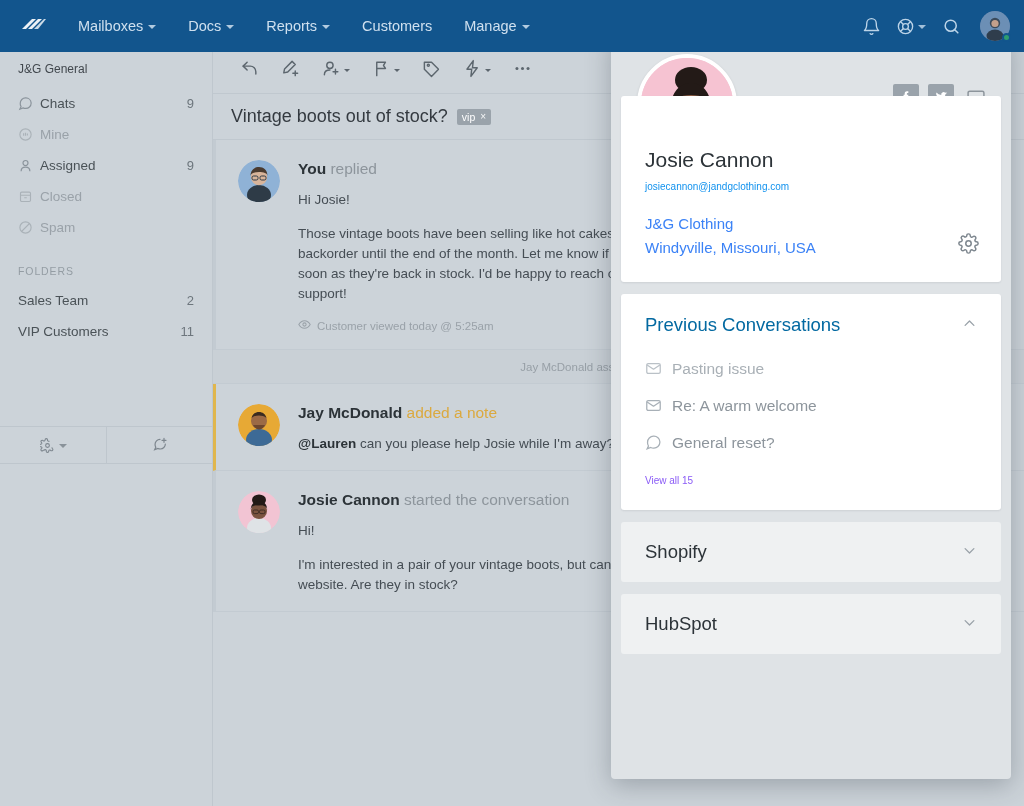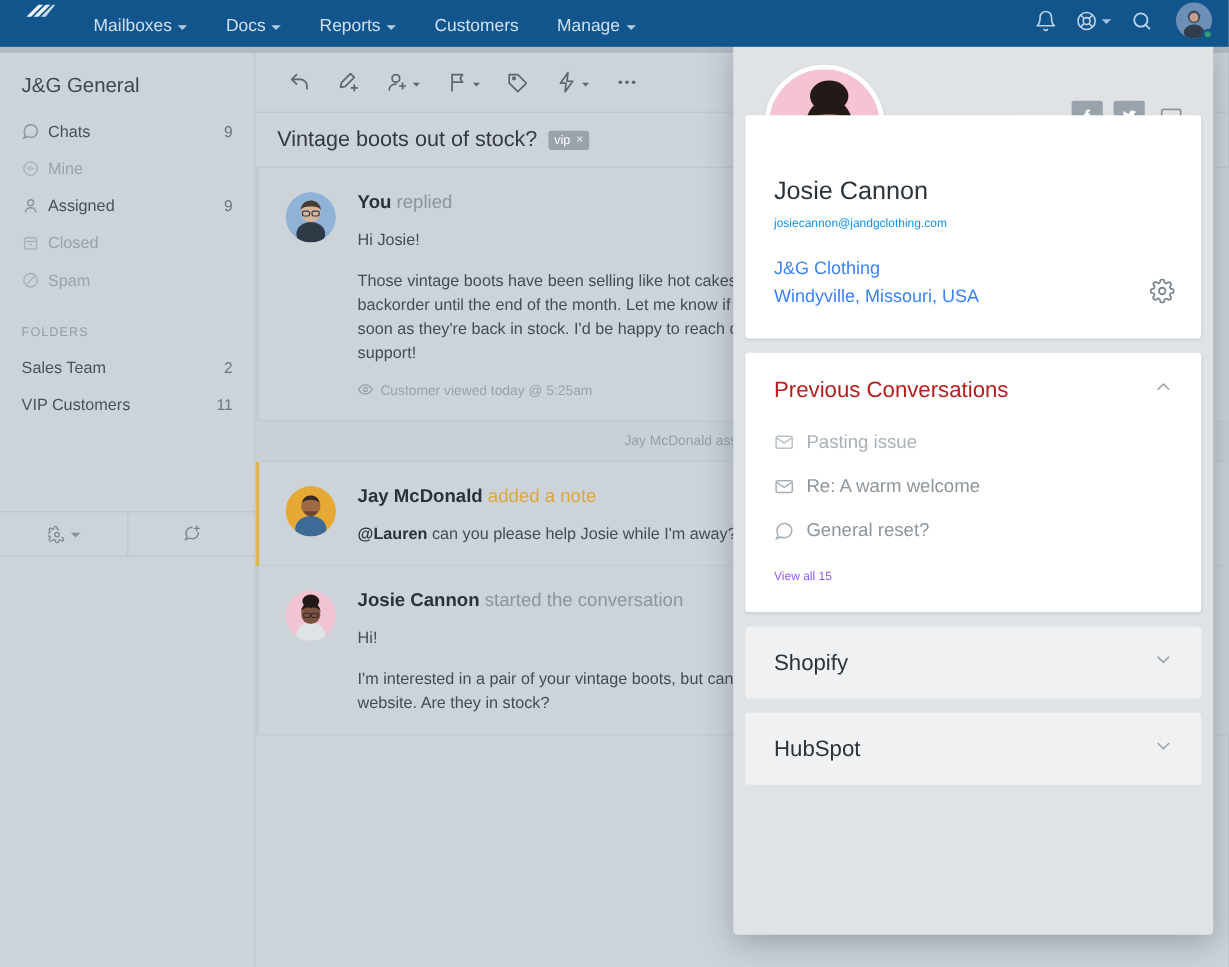--- a/index.html
+++ b/index.html
@@ -6,22 +6,22 @@
   html, body {
     width: 1024px; height: 806px;
     font-family: "Liberation Sans", sans-serif;
     background: #aeb6bf;
     overflow: hidden;
   }
   #app { position: relative; width: 1024px; height: 806px; background: #b3bac4; }
 
   
   .topnav {
-    position: absolute; top: 0; left: 0; width: 1024px; height: 39px;
-    background: #12558d; display: flex; align-items: flex-start; z-index: 40;
+    position: absolute; top: 0; left: 0; width: 1024px; height: 52px;
+    background: #12558d; display: flex; align-items: center; z-index: 40;
   }
   .logo { margin-left: 20px; width: 26px; height: 22px; display:flex; align-items:center; }
   .nav-items { display: flex; align-items: center; margin-left: 16px; gap: 0px; }
   .nav-item {
     display: flex; align-items: center; gap: 5px;
     color: #cfe0ef; font-size: 14.5px; padding: 0 16px; height: 44px;
     cursor: pointer; white-space: nowrap;
   }
   .caret { display: inline-block; width: 0; height: 0;
     border-left: 4px solid transparent; border-right: 4px solid transparent;
@@ -35,21 +35,21 @@
     background: #5e7fa6; position: relative; }
   .status-dot { position: absolute; right: -1px; bottom: -1px; width: 9px; height: 9px;
     border-radius: 50%; background: #2f9e6e; border: 2px solid #12558d; }
 
   
   .sidebar {
     position: absolute; top: 44px; left: 0; width: 213px; height: 762px;
     background: #ccd3d9; border-right: 1px solid #bfc7ce;
   }
   .sidebar-title {
-    font-size: 17px; color: #41474d; padding: 18px 18px 12px 18px; font-weight: 400;
+    font-size: 12px; color: #41474d; padding: 18px 18px 12px 18px; font-weight: 400;
   }
   .side-list { padding: 0 6px; }
   .side-item {
     display: flex; align-items: center; height: 31px; padding: 0 12px;
     font-size: 13.5px; color: #4a5257; cursor: pointer; border-radius: 3px;
   }
   .side-item .si-icon { width: 22px; display:flex; align-items:center; color:#8b949c; }
   .side-item .si-label { flex: 1; }
   .side-item .si-count { color: #6d767d; font-size: 13px; }
   .side-item.active { color: #1292ee; }
@@ -151,21 +151,21 @@
     box-shadow: 0 1px 2px rgba(20,30,40,.09);
   }
   .card.contact { padding: 52px 24px 22px 24px; position: relative; margin-top: -36px; }
   .cust-name { font-size: 21px; color: #2c3338; margin-bottom: 4px; }
   .cust-email { font-size: 10px; color: #1292ee; text-decoration: none; cursor: pointer; display:inline-block; }
   .cust-company { font-size: 15px; color: #3b82f6; margin-top: 18px; line-height: 24px; }
   .cust-gear { position: absolute; right: 22px; bottom: 24px; color: #7d868e; cursor: pointer; }
 
   .card.prev { padding: 20px 24px 22px 24px; }
   .sec-head { display:flex; align-items:center; justify-content:space-between; margin-bottom: 14px; }
-  .sec-title { font-size: 18.5px; color: #b91c1c; }
+  .sec-title { font-size: 18.5px; color: #0369a1; }
   .chev { color: #9aa2a9; cursor: pointer; }
   .conv-item { display:flex; align-items:center; gap: 10px; height: 37px; cursor: pointer; }
   .conv-icon { color: #a8b0b7; display:flex; align-items:center; }
   .conv-label { font-size: 15.5px; color: #8d959c; }
   .conv-item.read .conv-label { color: #a9b0b6; }
   .conv-item.read .conv-icon { color: #bac1c7; }
   .view-all { font-size: 10px; color: #8b5cf6; margin-top: 14px; display:inline-block; cursor:pointer; }
 
   .app-row {
     background: #eff1f2; margin: 0 10px 12px 10px; border-radius: 3px;

